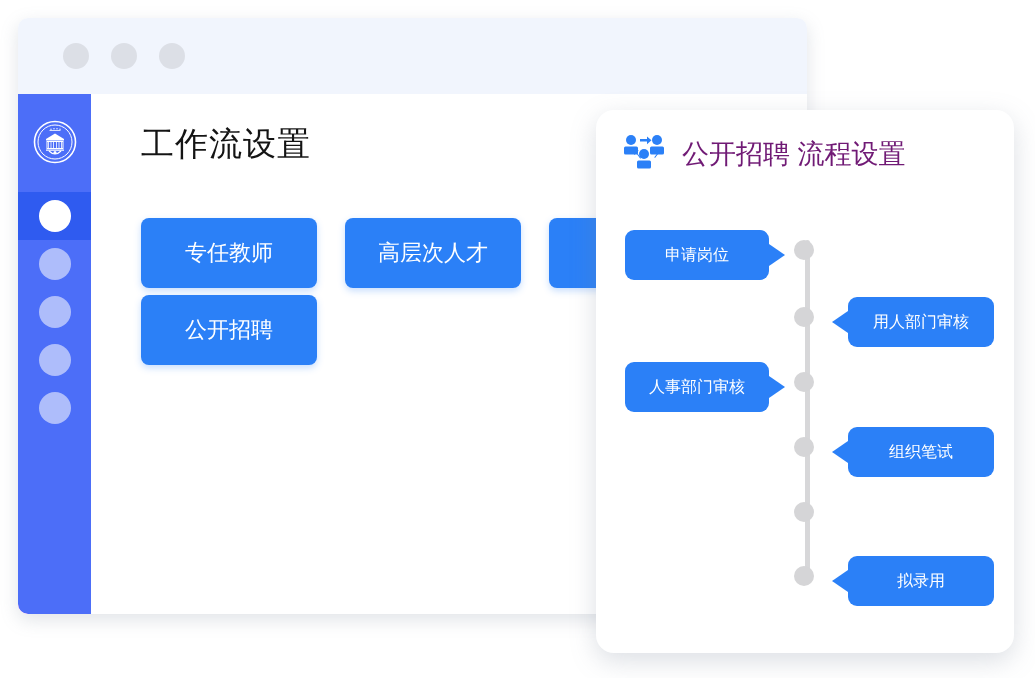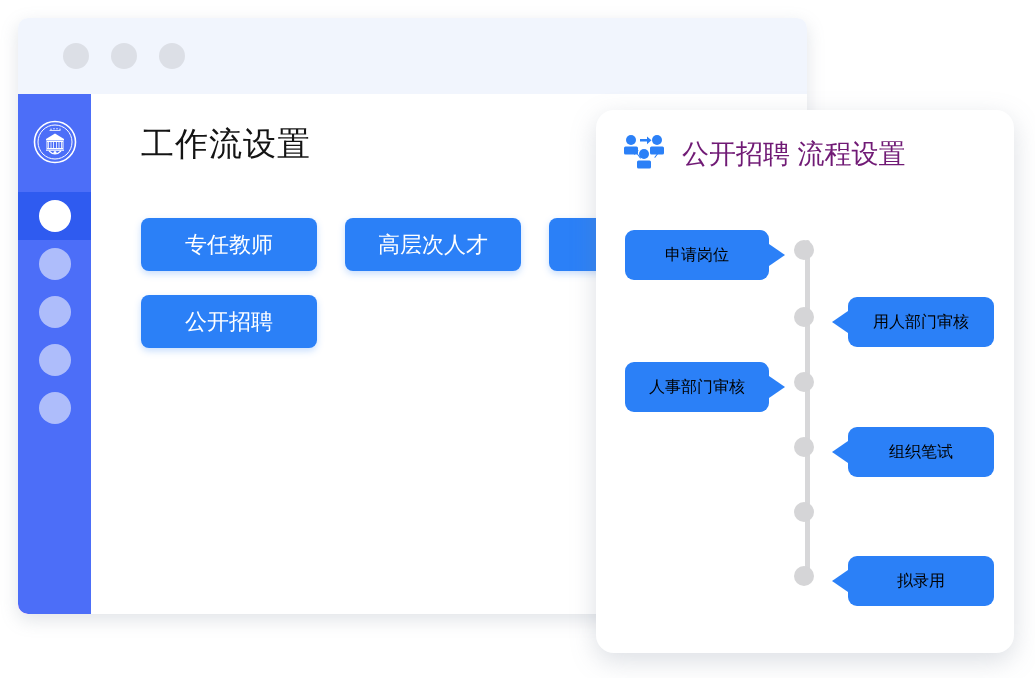--- a/index.html
+++ b/index.html
@@ -124,21 +124,21 @@
     top: 124px;
     display: flex;
     gap: 28px;
   }
   .tab-row.second {
     top: 201px;
     text-align: center;
   }
   .tab-btn {
     min-width: 176px;
-    height: 53px;
+    height: 70px;
     border-radius: 8px;
     background: #2b80f7;
     color: #ffffff;
     font-size: 22px;
     display: flex;
     align-items: center;
     justify-content: center;
     box-sizing: border-box;
     padding: 0 16px;
     white-space: nowrap;
@@ -200,21 +200,21 @@
     height: 20px;
     border-radius: 50%;
     background: #d5d5d7;
   }
 
   .bubble {
     position: absolute;
     height: 50px;
     border-radius: 9px;
     background: #2b80f7;
-    color: #000000;
+    color: #ffffff;
     font-size: 16px;
     display: flex;
     align-items: center;
     justify-content: center;
     box-sizing: border-box;
     padding: 0 14px;
     white-space: nowrap;
     cursor: pointer;
   }
   .bubble::after {

